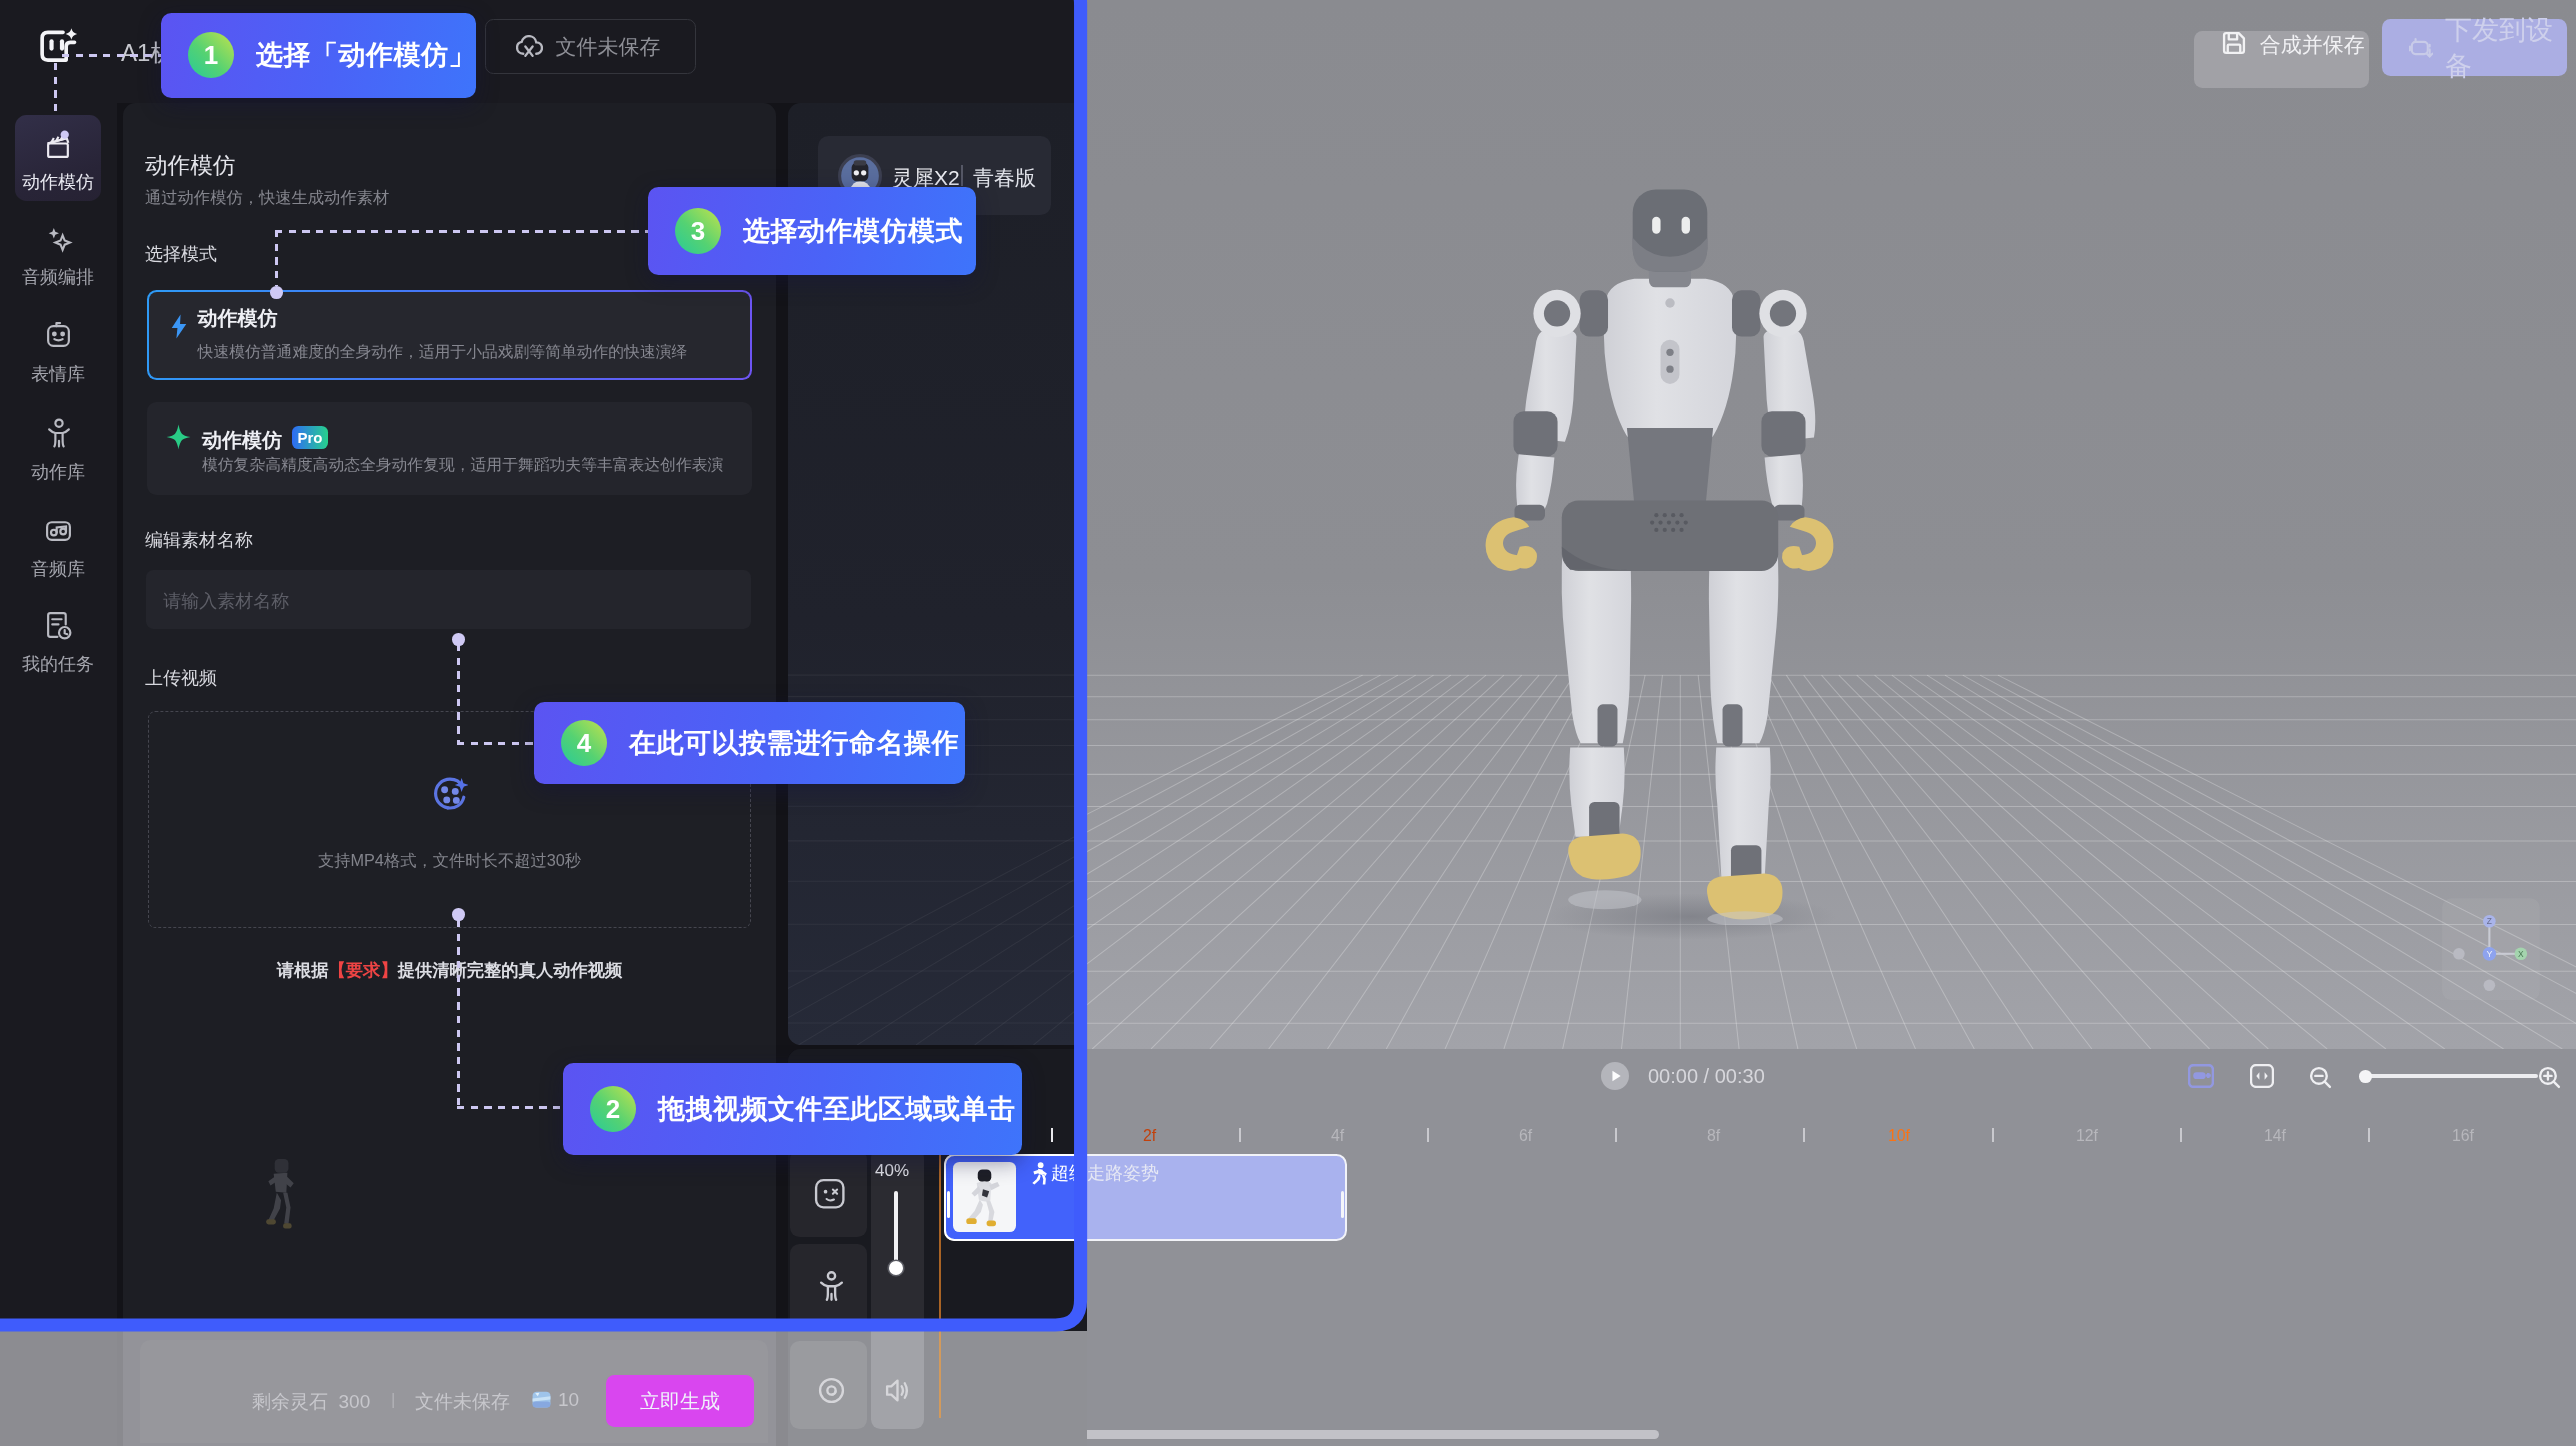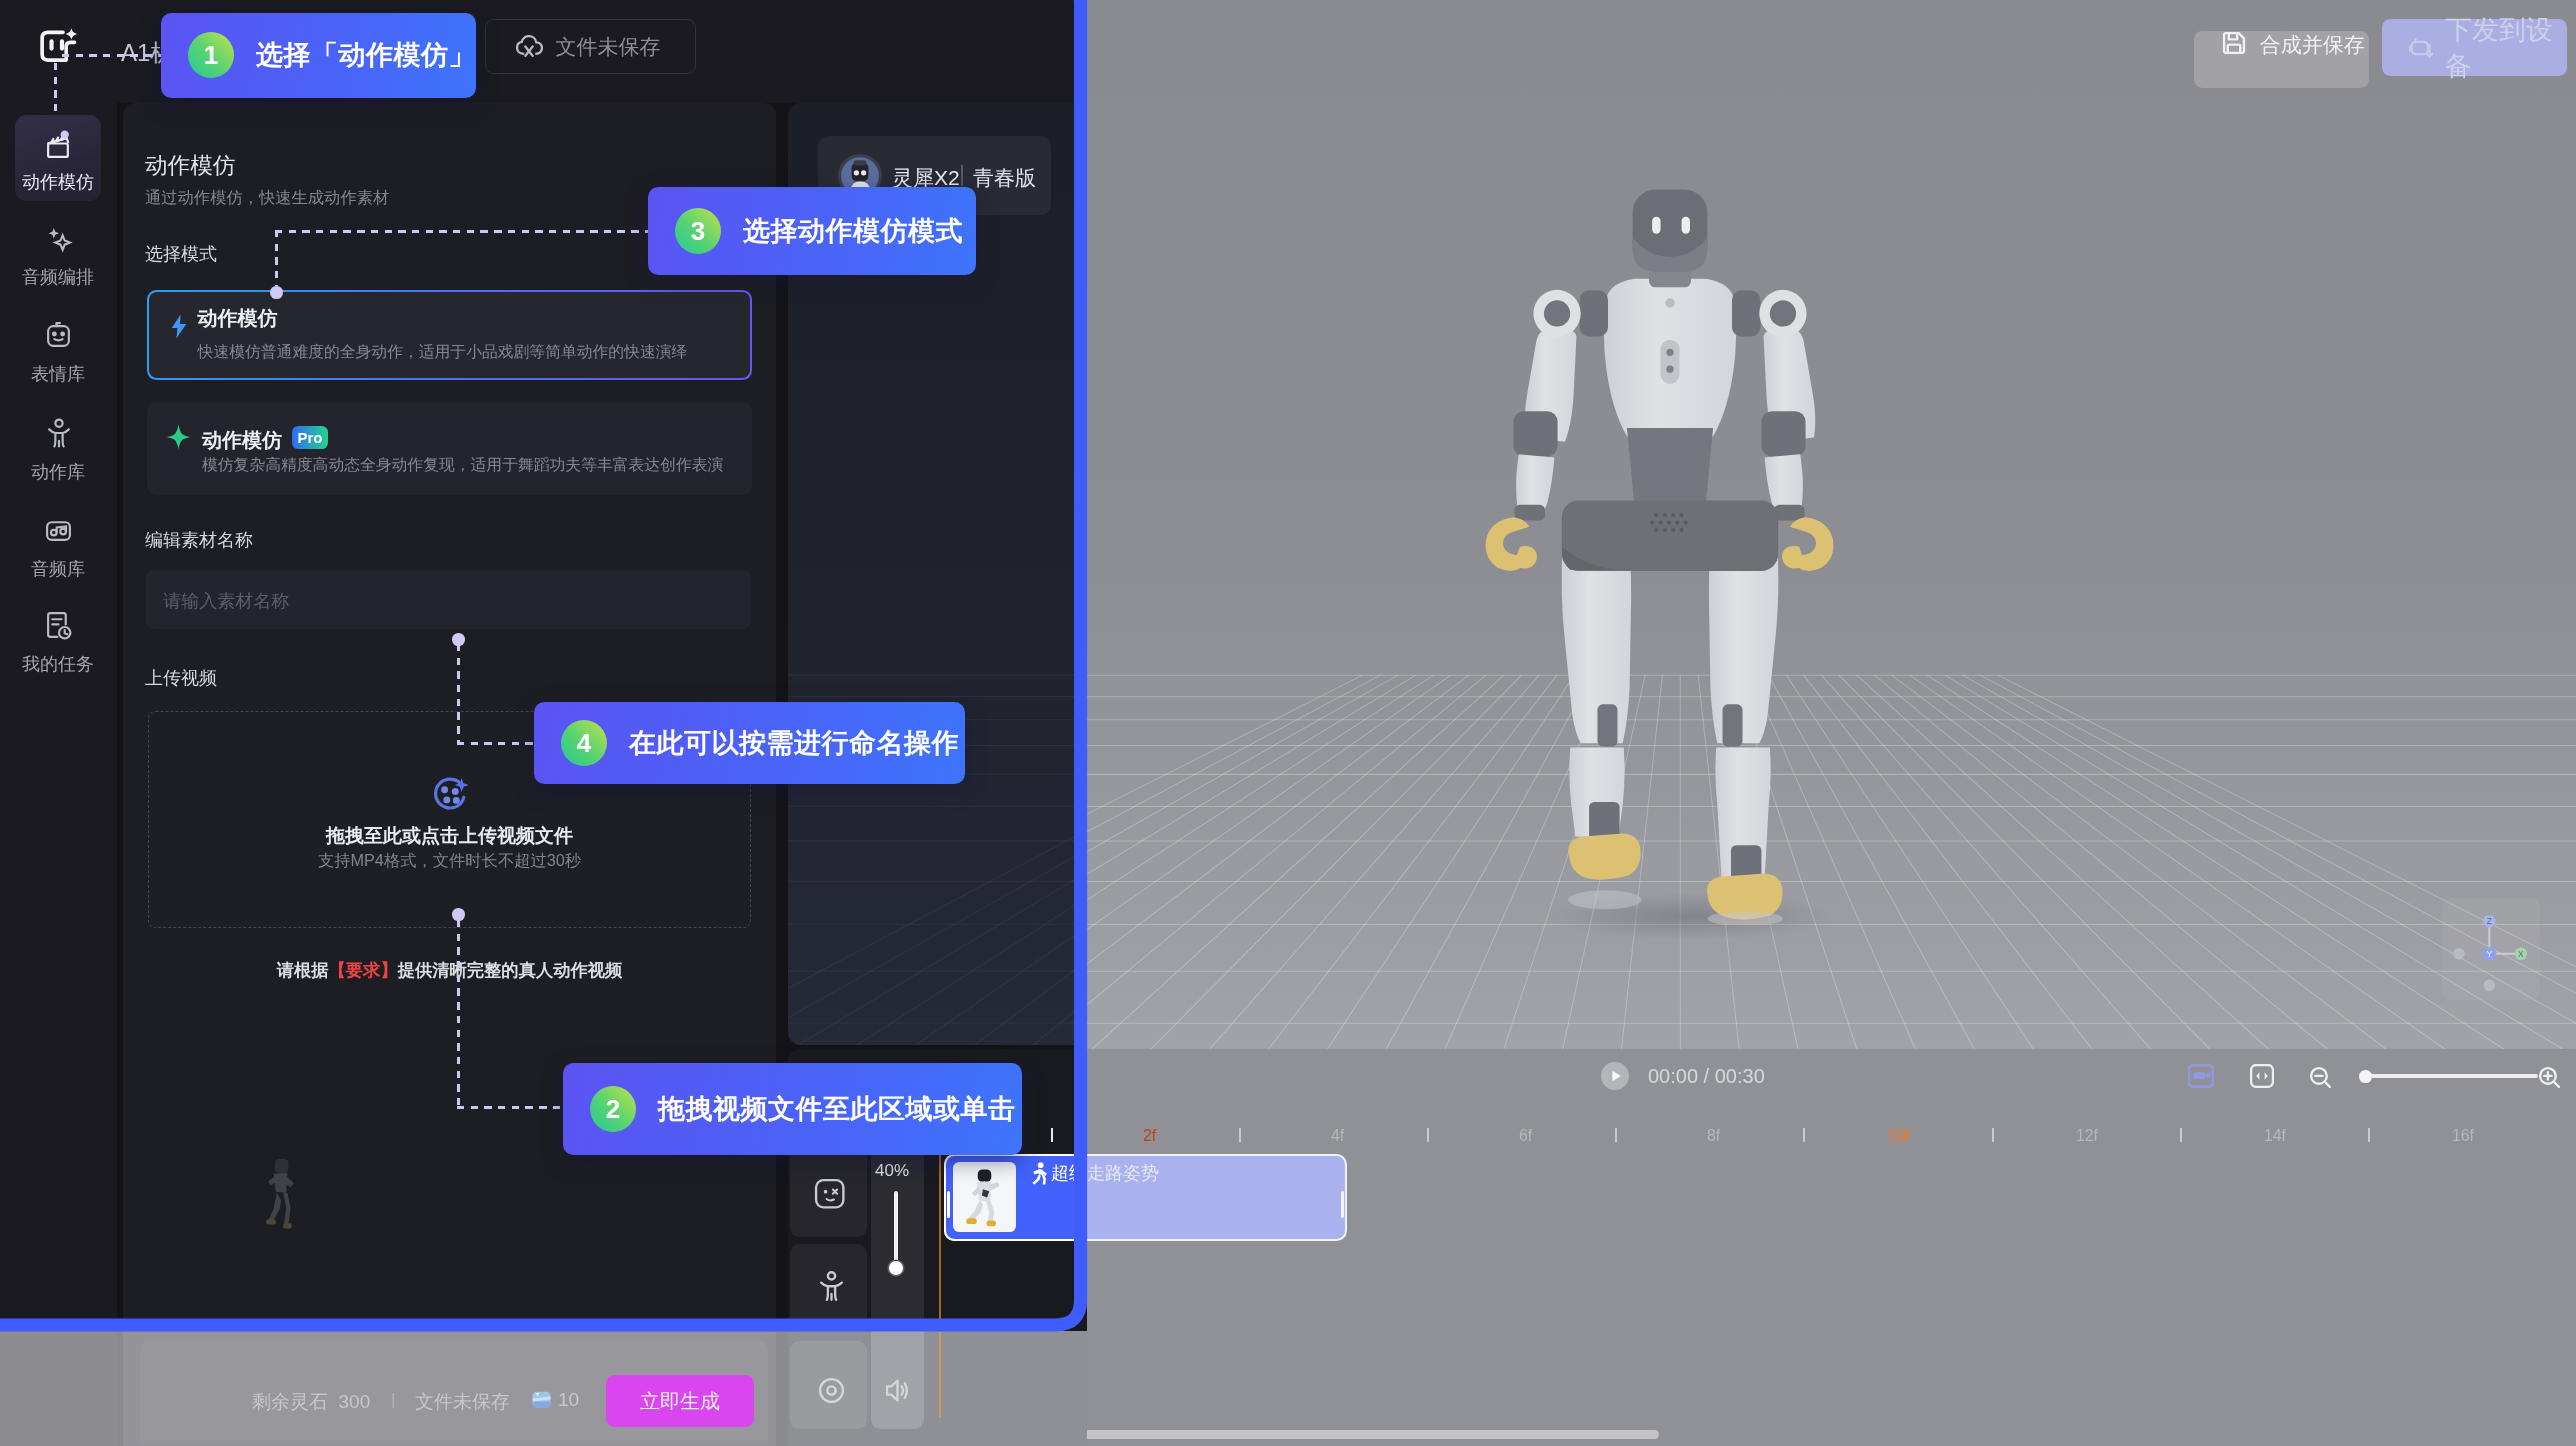--- a/index.html
+++ b/index.html
@@ -141,21 +141,20 @@
 <div class="abs" style="left:148px;top:711px;width:603px;height:217px;border:1.1px dashed #45464f;border-radius:7.4px;background:#1e1f25;">
  <svg class="abs" style="left:285px;top:65px" width="34" height="33" viewBox="0 0 64 62">
   <path d="M26 58 C13 56 3 45 3 31 C3 16 15 4 30 4 C40 4 49 9 53 18" fill="none" stroke="#5b74e2" stroke-width="6" stroke-linecap="round"></path>
   <path d="M26 58 C40 60 53 52 56 38" fill="none" stroke="#5b74e2" stroke-width="6" stroke-linecap="round"></path>
   <circle cx="20" cy="24" r="6.5" fill="#7388e8"></circle>
   <circle cx="40" cy="27" r="6.5" fill="#7388e8"></circle>
   <circle cx="24" cy="43" r="6.5" fill="#7388e8"></circle>
   <circle cx="42" cy="44" r="6.5" fill="#7388e8"></circle>
   <path d="M52 2 l3.4 9.6 L65 15 l-9.6 3.4 L52 28 l-3.4 -9.6 L39 15 l9.6 -3.4 Z" fill="#5672e8"></path>
  </svg>
- <div class="abs" style="left:0;top:111px;width:100%;text-align:center;font-size:19px;font-weight:bold;color:#eaebf0;">拖拽至此或点击上传视频文件</div>
  <div class="abs" style="left:0;top:138px;width:100%;text-align:center;font-size:16.3px;color:#82838b;">支持MP4格式，文件时长不超过30秒</div>
 </div>
 <div class="abs" style="left:148px;top:958px;width:603px;text-align:center;font-size:17.3px;font-weight:bold;color:#dcdde3;">请根据<span style="color:#ef4444;">【要求】</span>提供清晰完整的真人动作视频</div>
 
 <svg class="abs" style="left:788px;top:620px;" width="299" height="425" viewBox="0 0 570 810">
  <g stroke="#ffffff" stroke-opacity="0.055" stroke-width="2" fill="none">
   <path d="M0 105 L570 105 M0 146 L570 146 M0 190 L570 190 M0 239 L570 239 M0 294 L570 294 M0 355 L570 355 M0 421 L570 421 M0 498 L570 498 M0 580 L570 580 M0 669 L570 669 M0 768 L570 768"></path>
   <path d="M1129 105 L-204 810 M1162 105 L-92 810 M1196 105 L20 810 M1230 105 L132 810 M1263 105 L244 810 M1297 105 L356 810 M1330 105 L468 810 M1364 105 L580 810 M1398 105 L692 810"></path>
  </g>
 </svg>

